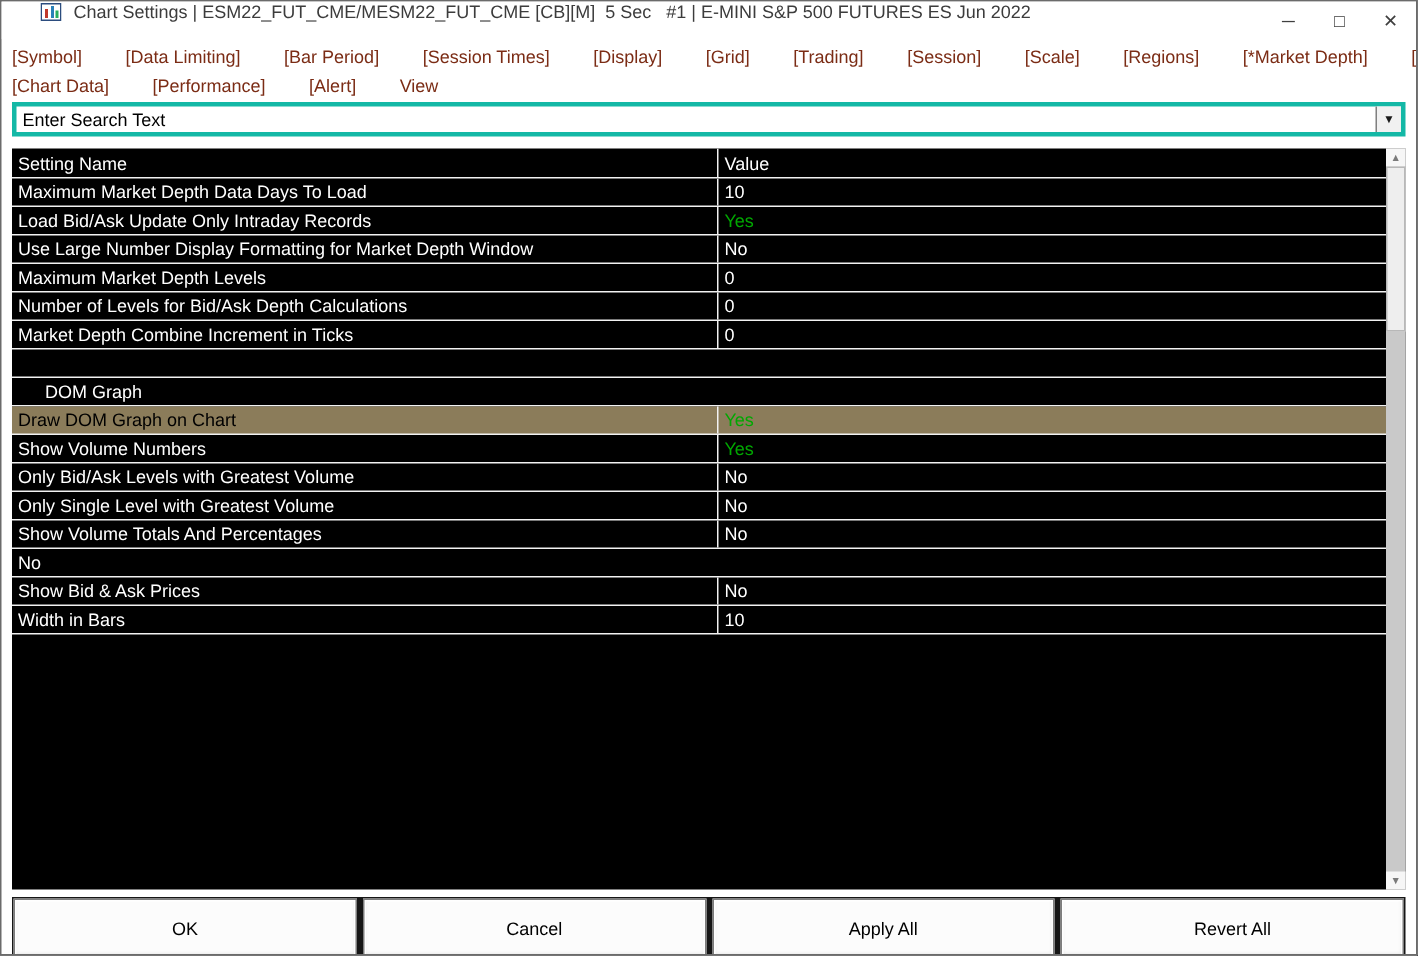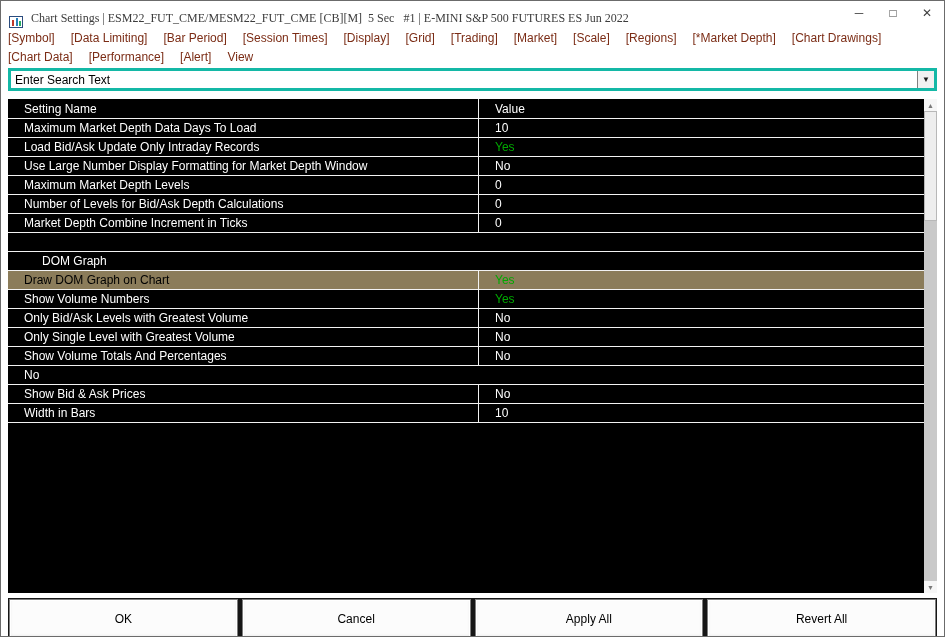--- a/index.html
+++ b/index.html
@@ -7,37 +7,37 @@
   body {
     width: 945px; height: 637px;
     font-family: "Liberation Sans", "DejaVu Sans", sans-serif;
     background: #ffffff;
     border: 1px solid #6b6b6b;
     overflow: hidden;
     cursor: default;
     position: relative;
   }
   
-  .titlebar { height: 25px; display: flex; align-items: flex-end; padding-left: 8px; background: #ffffff; font-family: Liberation Serif, serif; }
+  .titlebar { height: 25px; display: flex; align-items: flex-start; padding-left: 26px; background: #ffffff; }
   .app-icon { width: 14px; height: 12px; margin-right: 8px; flex: none; }
   .title { flex: 1; font-size: 12px; color: #3c3c3c; white-space: pre; overflow: hidden; }
   .win-controls { display: flex; height: 100%; flex: none; }
   .win-btn { width: 34px; display: flex; align-items: center; justify-content: center; font-size: 12px; color: #3f3f3f; }
   
   .menubar { padding: 2px 7px 0; }
-  .menu-row { display: flex; gap: 16px; height: 19px; align-items: center; font-size: 12px; color: var(--menu-text, #7b2c15); white-space: nowrap; }
+  .menu-row { display: flex; gap: 29px; height: 19px; align-items: center; font-size: 12px; color: var(--menu-text, #7b2c15); white-space: nowrap; }
   
   .search-row { margin: 2px 7px 8px; height: 23px; border: 3px solid #14b8a6; display: flex; align-items: stretch; background: #ffffff; }
   .search-input { flex: 1; border: none; outline: none; font-family: inherit; font-size: 12px; padding: 2px 4px; color: #000; background: transparent; }
   .search-arrow-btn { width: 17px; flex: none; border-left: 1px solid #808080; background: #f1f1f1; display: flex; align-items: center; justify-content: center; font-size: 8px; color: #1a1a1a; }
   
   .table-wrap { margin: 0 7px; height: 494px; display: flex; background: var(--table-bg, #000); }
   .table-main { flex: 1; display: flex; flex-direction: column; overflow: hidden; }
   .thead { display: flex; height: 20px; flex: none; color: #ffffff; font-size: 12px; border-bottom: 1px solid var(--grid-line, #f2f2f2); }
-  .cell { padding: 0 16px; display: flex; align-items: center; overflow: hidden; white-space: nowrap; }
+  .cell { padding: 0 4px; display: flex; align-items: center; overflow: hidden; white-space: nowrap; }
   .cell.name { width: 471px; flex: none; border-right: 1px solid var(--grid-line, #f2f2f2); height: 100%; }
   .cell.value { flex: 1; height: 100%; }
   .cell.full { flex: 1; height: 100%; margin-left: 18px; }
   .tbody { flex: 1; overflow: hidden; }
   .trow { display: flex; height: 19px; border-bottom: 1px solid var(--grid-line, #f2f2f2); color: #ffffff; font-size: 12px; }
   .trow.empty .cell { border-right: none; }
   .trow.selected { background: var(--selected-bg, #8b7c5a); color: #000000; }
   .green { color: var(--yes-green, #00a800); }
   
   .scrollbar { width: 13px; flex: none; background: #c9c9c9; display: flex; flex-direction: column; }
@@ -74,21 +74,21 @@
 
 <div class="menubar">
   <div class="menu-row">
       <span class="menu-item">[Symbol]</span>
       <span class="menu-item">[Data Limiting]</span>
       <span class="menu-item">[Bar Period]</span>
       <span class="menu-item">[Session Times]</span>
       <span class="menu-item">[Display]</span>
       <span class="menu-item">[Grid]</span>
       <span class="menu-item">[Trading]</span>
-      <span class="menu-item">[Market]</span>
+      <span class="menu-item">[Session]</span>
       <span class="menu-item">[Scale]</span>
       <span class="menu-item">[Regions]</span>
       <span class="menu-item">[*Market Depth]</span>
       <span class="menu-item">[Chart Drawings]</span>
     </div>
   <div class="menu-row">
       <span class="menu-item">[Chart Data]</span>
       <span class="menu-item">[Performance]</span>
       <span class="menu-item">[Alert]</span>
       <span class="menu-item">View</span>

